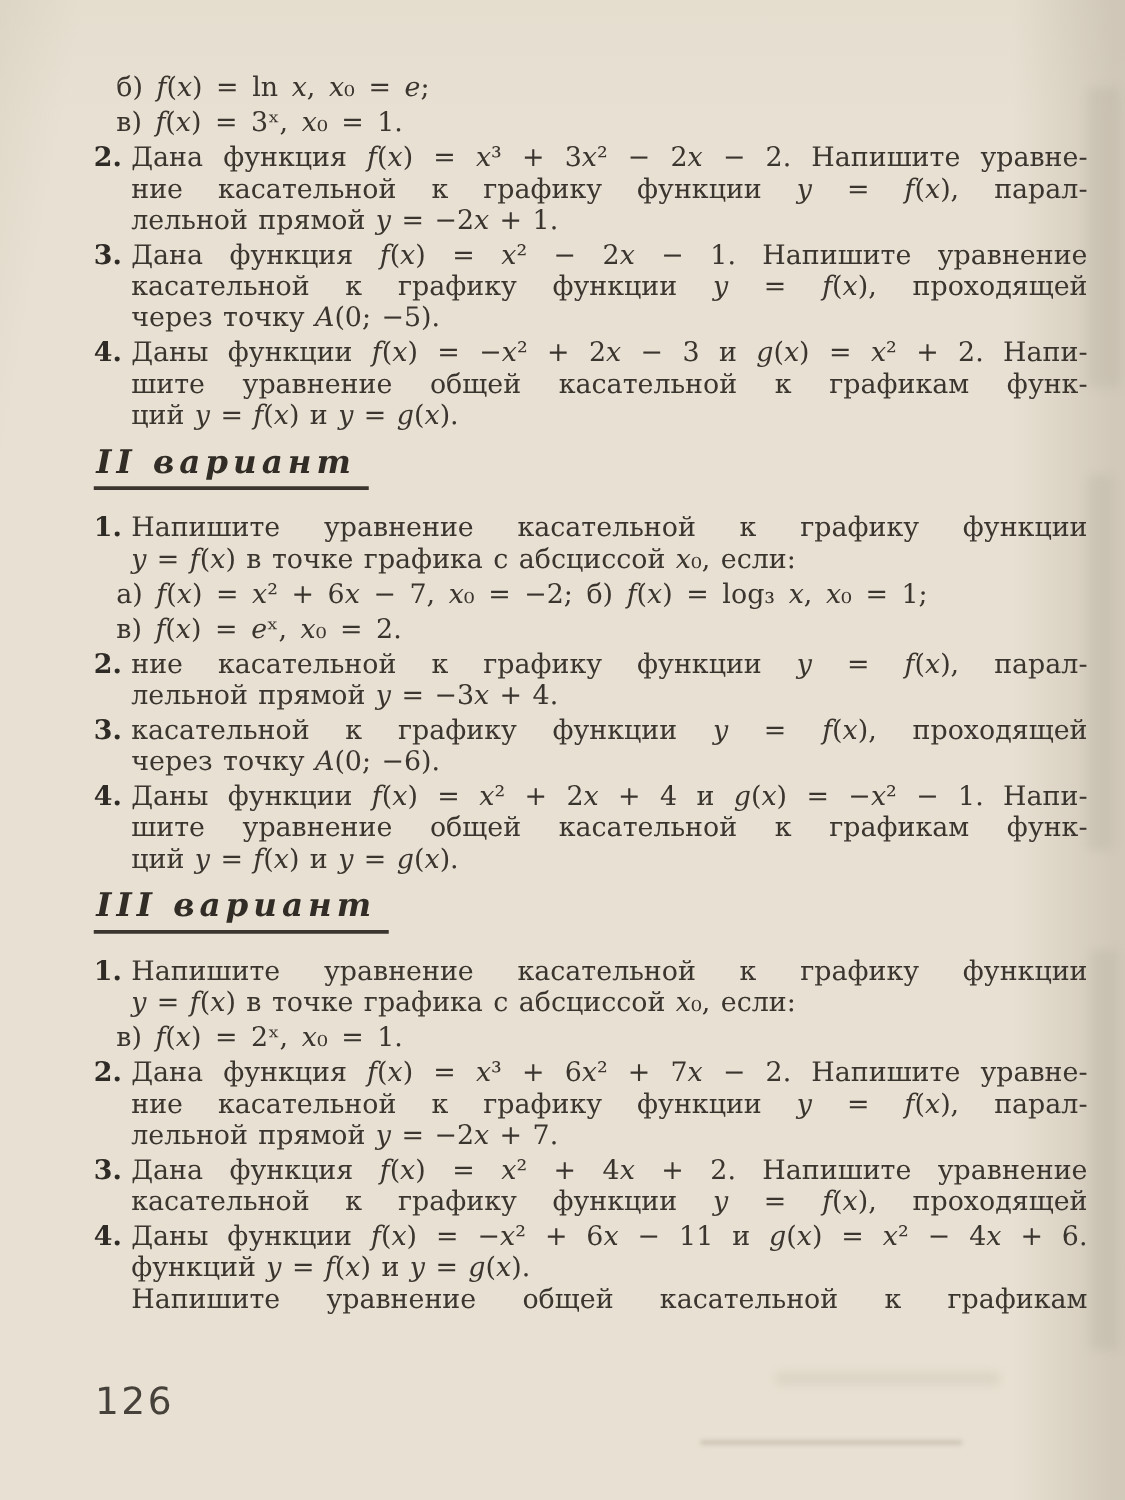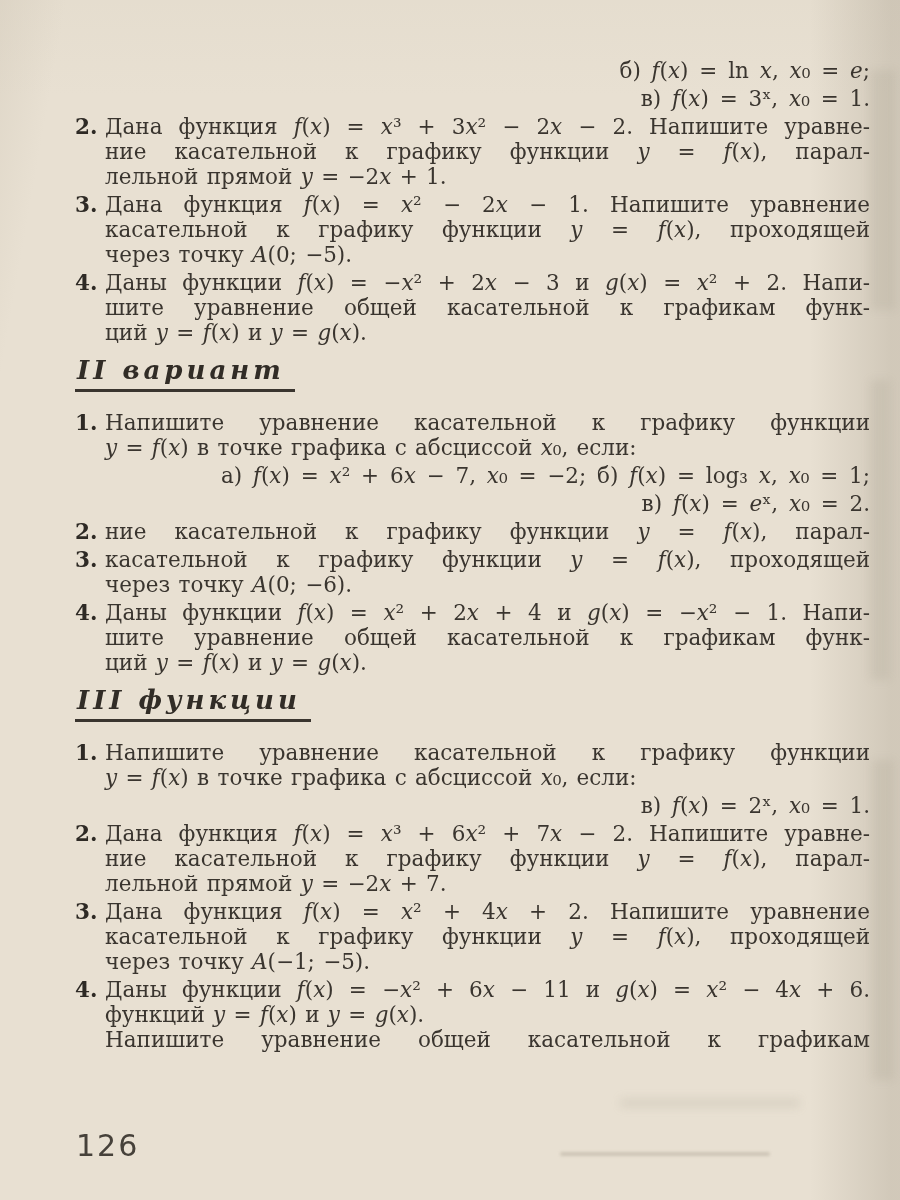--- a/index.html
+++ b/index.html
@@ -51,24 +51,24 @@
     white-space:normal;
   }
   .line.j{
     text-align:justify;
     text-align-last:justify;
   }
   .sub{
     margin-left:18px;
     margin-bottom:3px;
   }
-  .sub .line{word-spacing:4px;text-align:right;}
+  .sub .line{word-spacing:4px;}
   .page-number{
     position:absolute;
-    left:76px;top:1128px;
+    left:76px;top:1104px;
     font-family:"DejaVu Sans","Liberation Sans",sans-serif;
     font-size:30px;
     font-weight:500;
     letter-spacing:2px;
     color:#46413a;
   }
   
   .artifact{
     position:absolute;
     background:rgba(158,148,130,0.16);
@@ -143,38 +143,39 @@
       </div>
       <div class="item sub">
         <div class="body">
           <div class="line">в) <i>f</i>(<i>x</i>) = <i>e</i>ˣ, <i>x</i>₀ = 2.</div>
         </div>
       </div>
       <div class="item">
         <span class="num">2.</span>
         <div class="body">
           <div class="line j">ние касательной к графику функции <i>y</i> = <i>f</i>(<i>x</i>), парал-</div>
+          <div class="line">лельной прямой <i>y</i> = −3<i>x</i> + 4.</div>
         </div>
       </div>
       <div class="item">
         <span class="num">3.</span>
         <div class="body">
           <div class="line j">касательной к графику функции <i>y</i> = <i>f</i>(<i>x</i>), проходящей</div>
           <div class="line">через точку <i>A</i>(0; −6).</div>
         </div>
       </div>
       <div class="item">
         <span class="num">4.</span>
         <div class="body">
           <div class="line j">Даны функции <i>f</i>(<i>x</i>) = <i>x</i>² + 2<i>x</i> + 4 и <i>g</i>(<i>x</i>) = −<i>x</i>² − 1. Напи-</div>
           <div class="line j">шите уравнение общей касательной к графикам функ-</div>
           <div class="line">ций <i>y</i> = <i>f</i>(<i>x</i>) и <i>y</i> = <i>g</i>(<i>x</i>).</div>
         </div>
       </div>
-      <div><div class="heading">III функции</div></div>
+      <div><div class="heading">III вариант</div></div>
       <div class="item">
         <span class="num">1.</span>
         <div class="body">
           <div class="line j">Напишите уравнение касательной к графику функции</div>
           <div class="line"><i>y</i> = <i>f</i>(<i>x</i>) в точке графика с абсциссой <i>x</i>₀, если:</div>
         </div>
       </div>
       <div class="item sub">
         <div class="body">
           <div class="line">в) <i>f</i>(<i>x</i>) = 2ˣ, <i>x</i>₀ = 1.</div>
@@ -186,21 +187,20 @@
           <div class="line j">Дана функция <i>f</i>(<i>x</i>) = <i>x</i>³ + 6<i>x</i>² + 7<i>x</i> − 2. Напишите уравне-</div>
           <div class="line j">ние касательной к графику функции <i>y</i> = <i>f</i>(<i>x</i>), парал-</div>
           <div class="line">лельной прямой <i>y</i> = −2<i>x</i> + 7.</div>
         </div>
       </div>
       <div class="item">
         <span class="num">3.</span>
         <div class="body">
           <div class="line j">Дана функция <i>f</i>(<i>x</i>) = <i>x</i>² + 4<i>x</i> + 2. Напишите уравнение</div>
           <div class="line j">касательной к графику функции <i>y</i> = <i>f</i>(<i>x</i>), проходящей</div>
-          <div class="line">через точку <i>A</i>(−1; −5).</div>
         </div>
       </div>
       <div class="item">
         <span class="num">4.</span>
         <div class="body">
           <div class="line j">Даны функции <i>f</i>(<i>x</i>) = −<i>x</i>² + 6<i>x</i> − 11 и <i>g</i>(<i>x</i>) = <i>x</i>² − 4<i>x</i> + 6.</div>
           <div class="line">функций <i>y</i> = <i>f</i>(<i>x</i>) и <i>y</i> = <i>g</i>(<i>x</i>).</div>
           <div class="line j">Напишите уравнение общей касательной к графикам</div>
         </div>
       </div>

